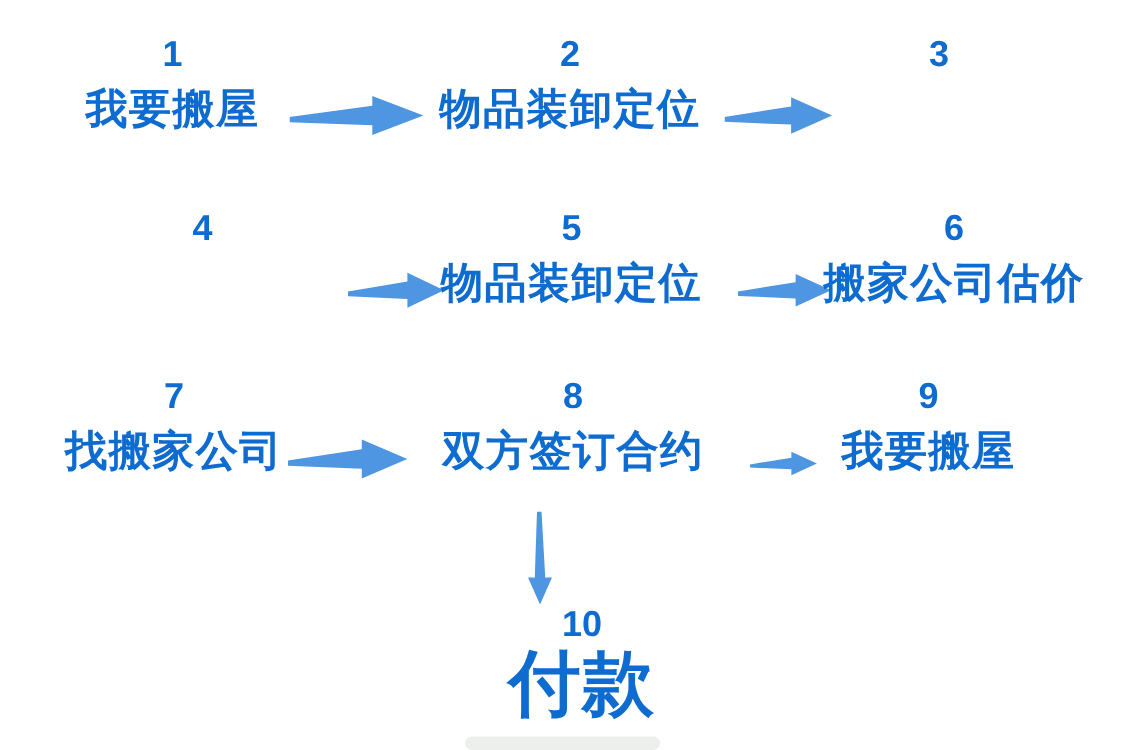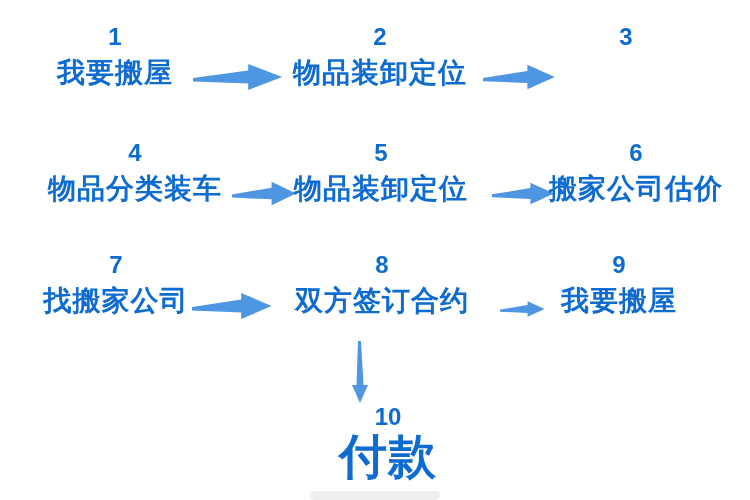--- a/index.html
+++ b/index.html
@@ -64,21 +64,20 @@
     <svg viewBox="0 0 100 30" preserveAspectRatio="none">
         <polygon points="97,15 60,2 60,8.5 0,16 0,19.5 60,21.5 60,28" fill="#4e96e2"></polygon>
       </svg>
   </div>
   <div class="step s3">
     <div class="num">3</div>
   </div>
 
   <div class="step s4">
     <div class="num">4</div>
-    <div class="label">物品分类装车</div>
   </div>
   <div class="arrow a3">
     <svg viewBox="0 0 100 30" preserveAspectRatio="none">
         <polygon points="97,15 60,2 60,8.5 0,16 0,19.5 60,21.5 60,28" fill="#4e96e2"></polygon>
       </svg>
   </div>
   <div class="step s5">
     <div class="num">5</div>
     <div class="label">物品装卸定位</div>
   </div>

